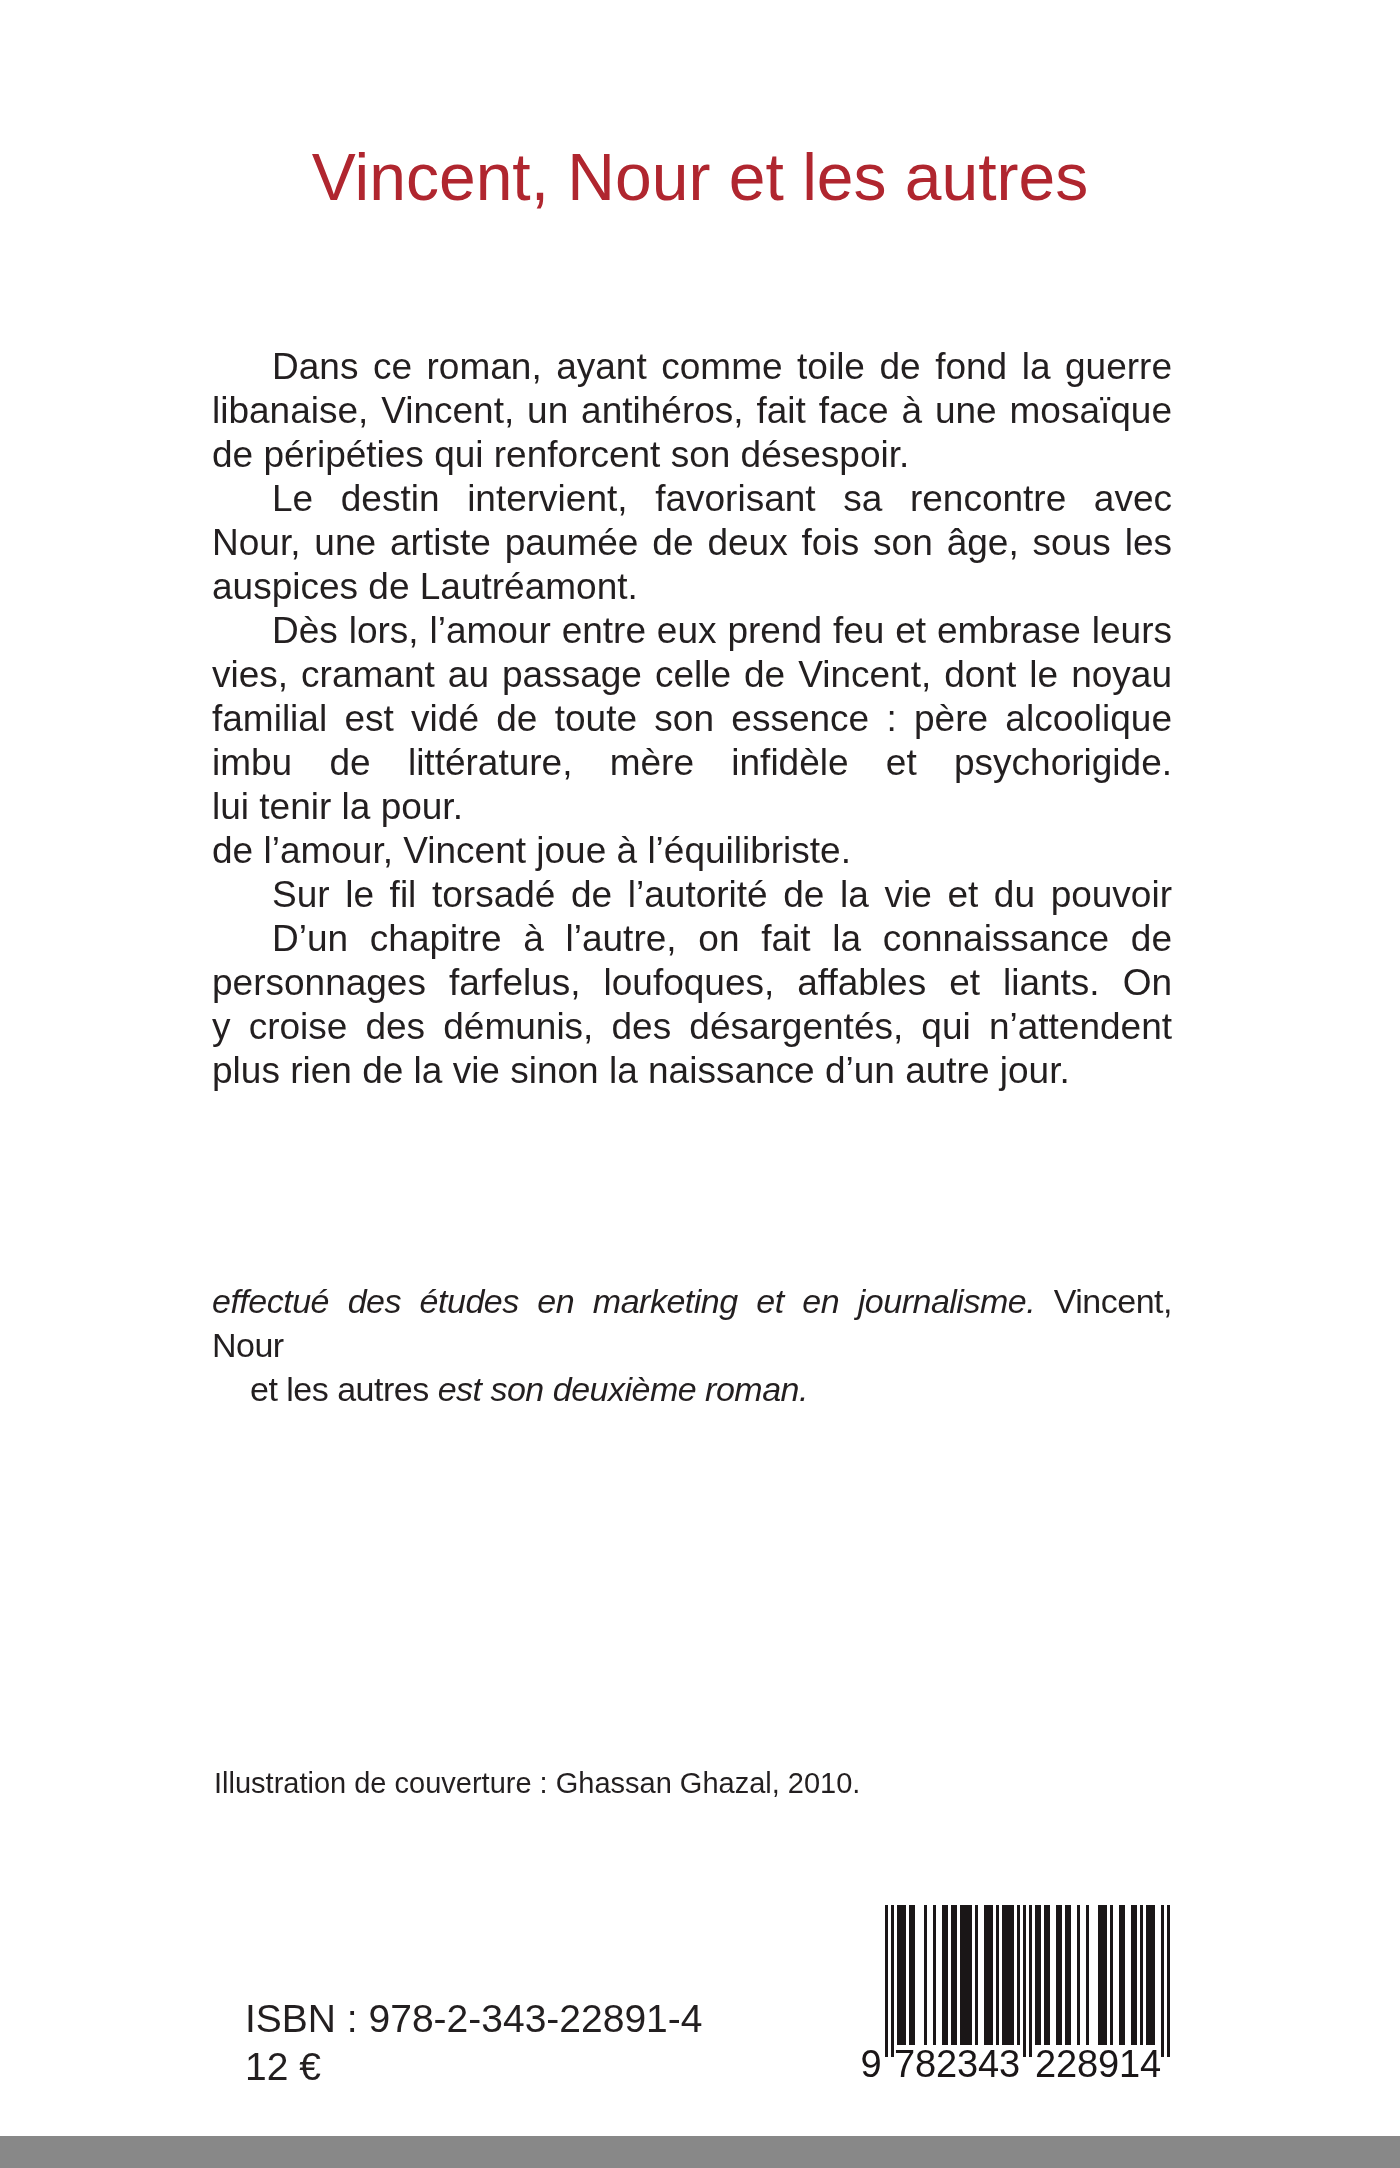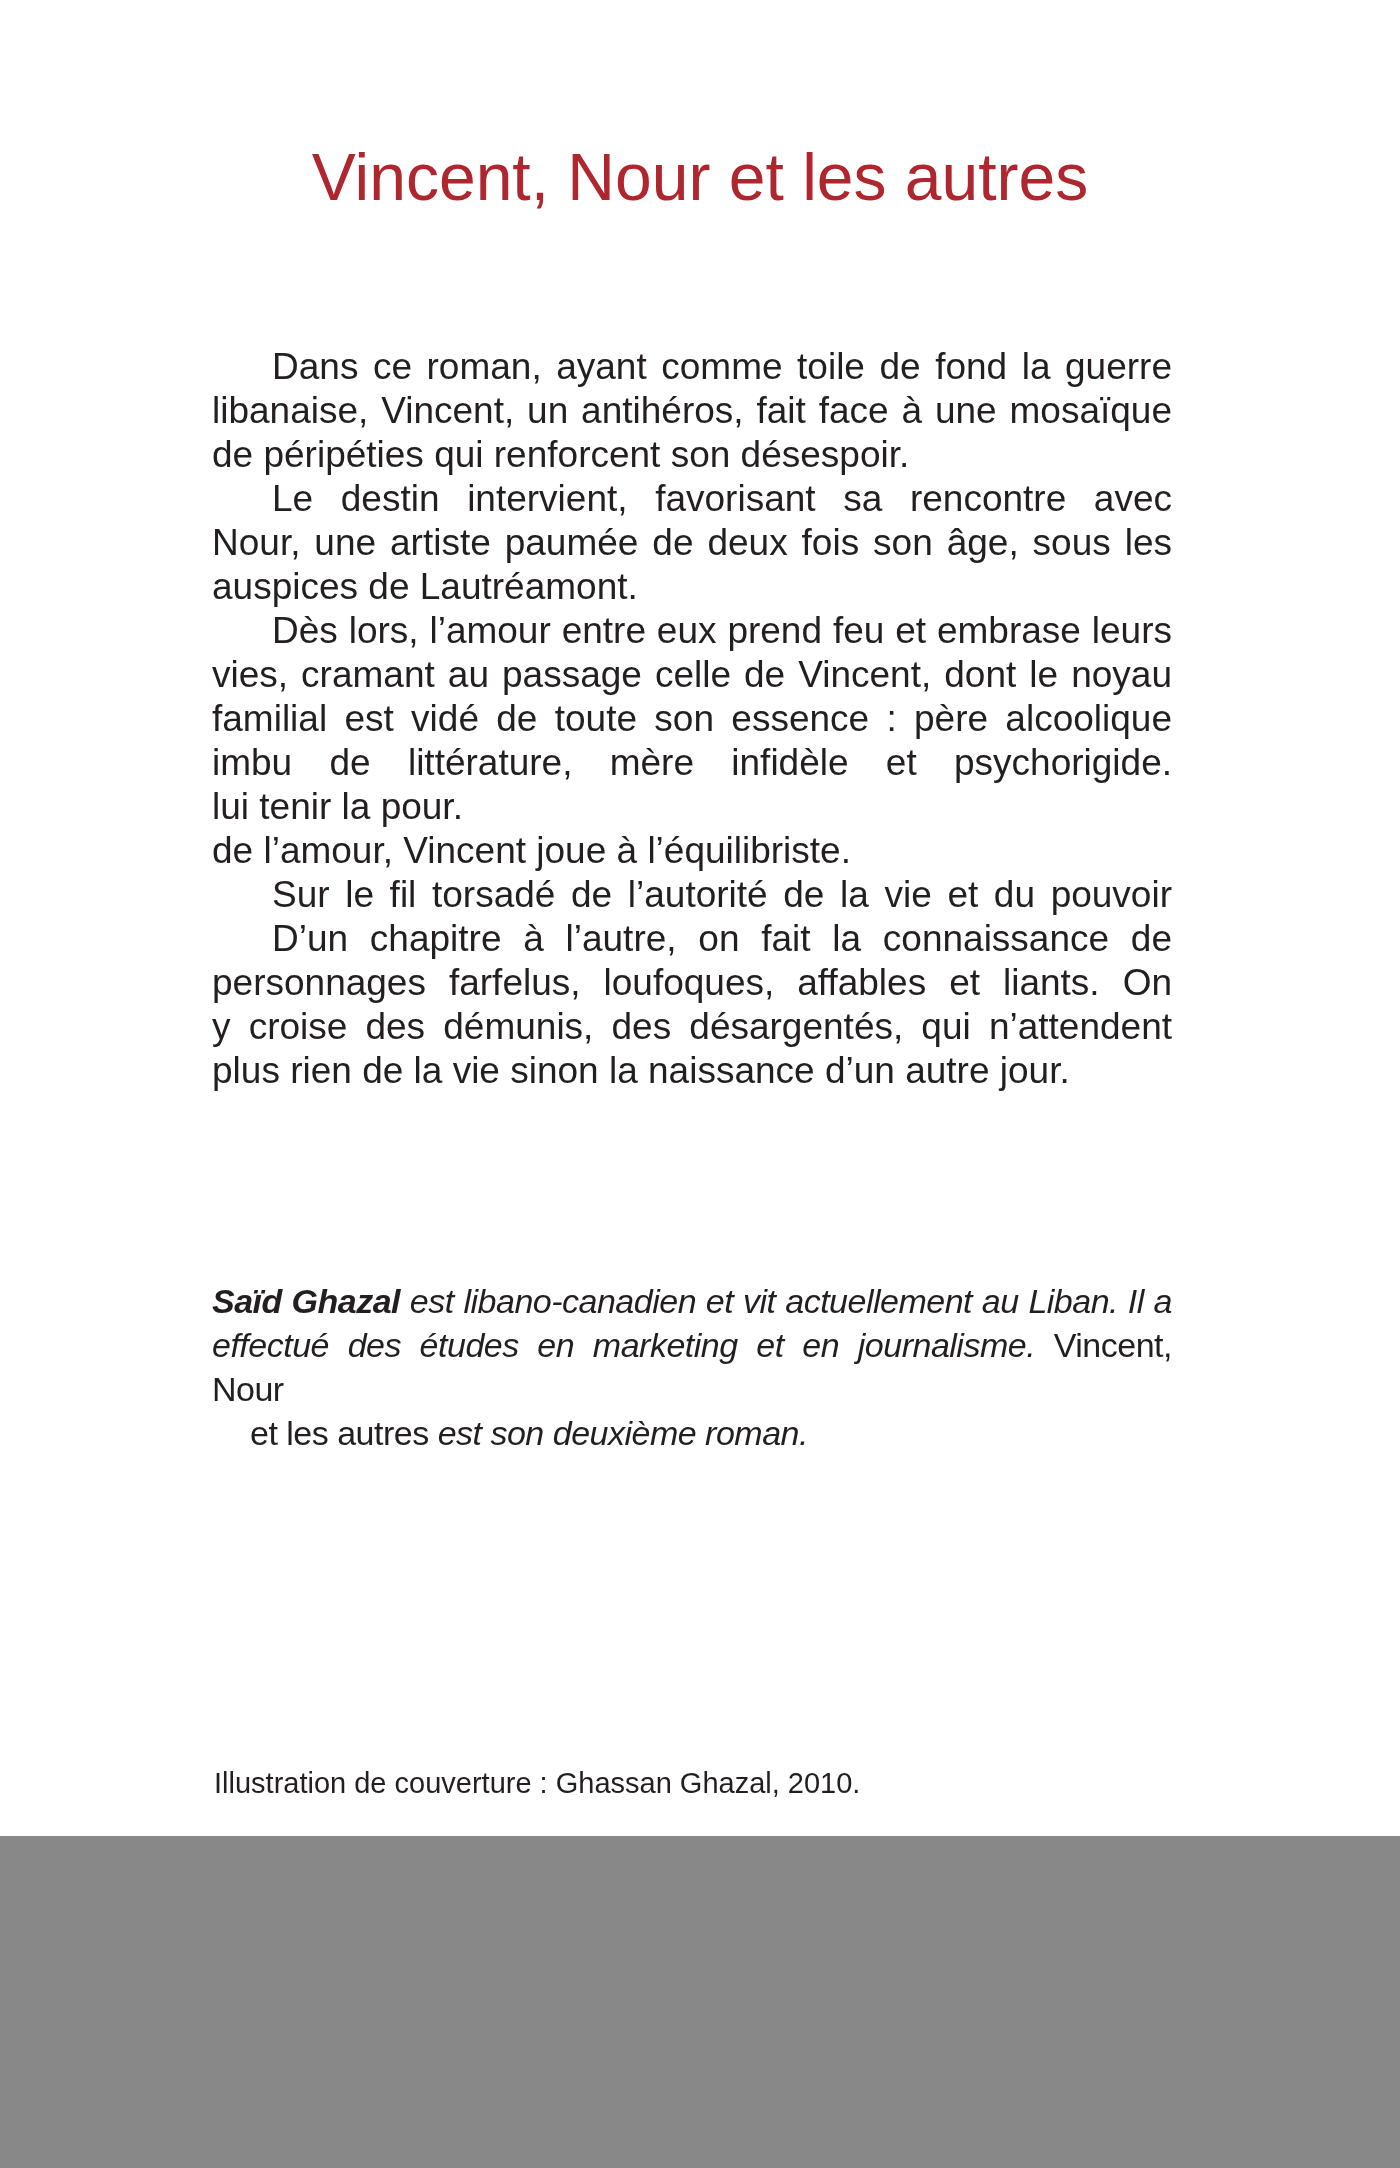--- a/index.html
+++ b/index.html
@@ -5,21 +5,21 @@
   :root{
     --red:#b0262f;
     --ink:#231f20;
     --bg:#ffffff;
   }
   html,body{margin:0;padding:0;}
   body{background:#888;}
   .page{
     position:relative;
     width:1400px;
-    height:1836px;
+    height:2136px;
     margin:0 auto;
     background:var(--bg);
     font-family:"Liberation Sans", sans-serif;
     color:var(--ink);
     overflow:hidden;
   }
   .title{
     position:absolute;
     left:0; right:0;
     top:144px;
@@ -119,21 +119,20 @@
       </div>
       <div>
         <div class="line indent">D’un chapitre à l’autre, on fait la connaissance de</div>
         <div class="line">personnages farfelus, loufoques, affables et liants. On</div>
         <div class="line">y croise des démunis, des désargentés, qui n’attendent</div>
         <div class="line lastline">plus rien de la vie sinon la naissance d’un autre jour.</div>
       </div>
     </div>
 
   <div class="bio" id="bio">
-      <div class="line"><span class="seg-bold-italic">Saïd Ghazal</span><span class="seg-italic"> est libano-canadien et vit actuellement au Liban. Il a</span></div>
       <div class="line"><span class="seg-italic">effectué des études en marketing et en journalisme.</span><span class="seg-regular"> Vincent, Nour</span></div>
       <div class="line lastline"><span class="seg-regular">et les autres </span><span class="seg-italic">est son deuxième roman.</span></div>
     </div>
 
   <div class="credit">Illustration de couverture : Ghassan Ghazal, 2010.</div>
 
   <div class="isbn-block">
     <div>ISBN : 978-2-343-22891-4</div>
     <div>12 €</div>
   </div>

